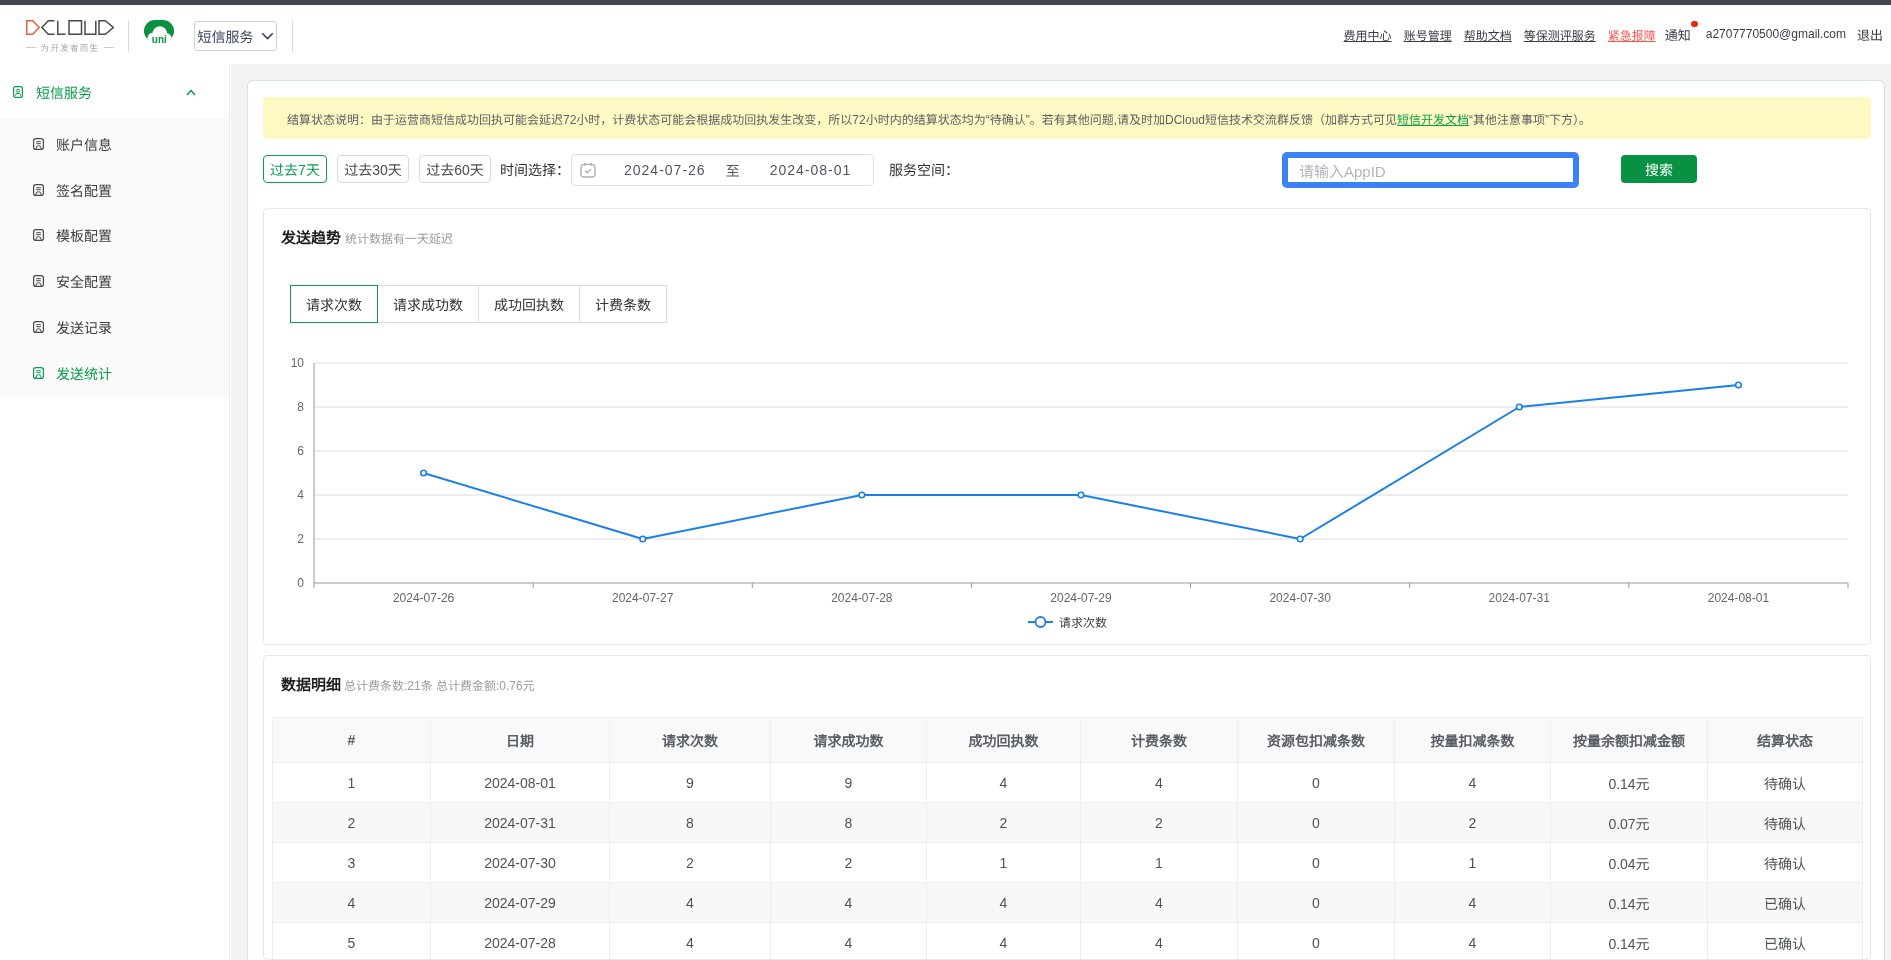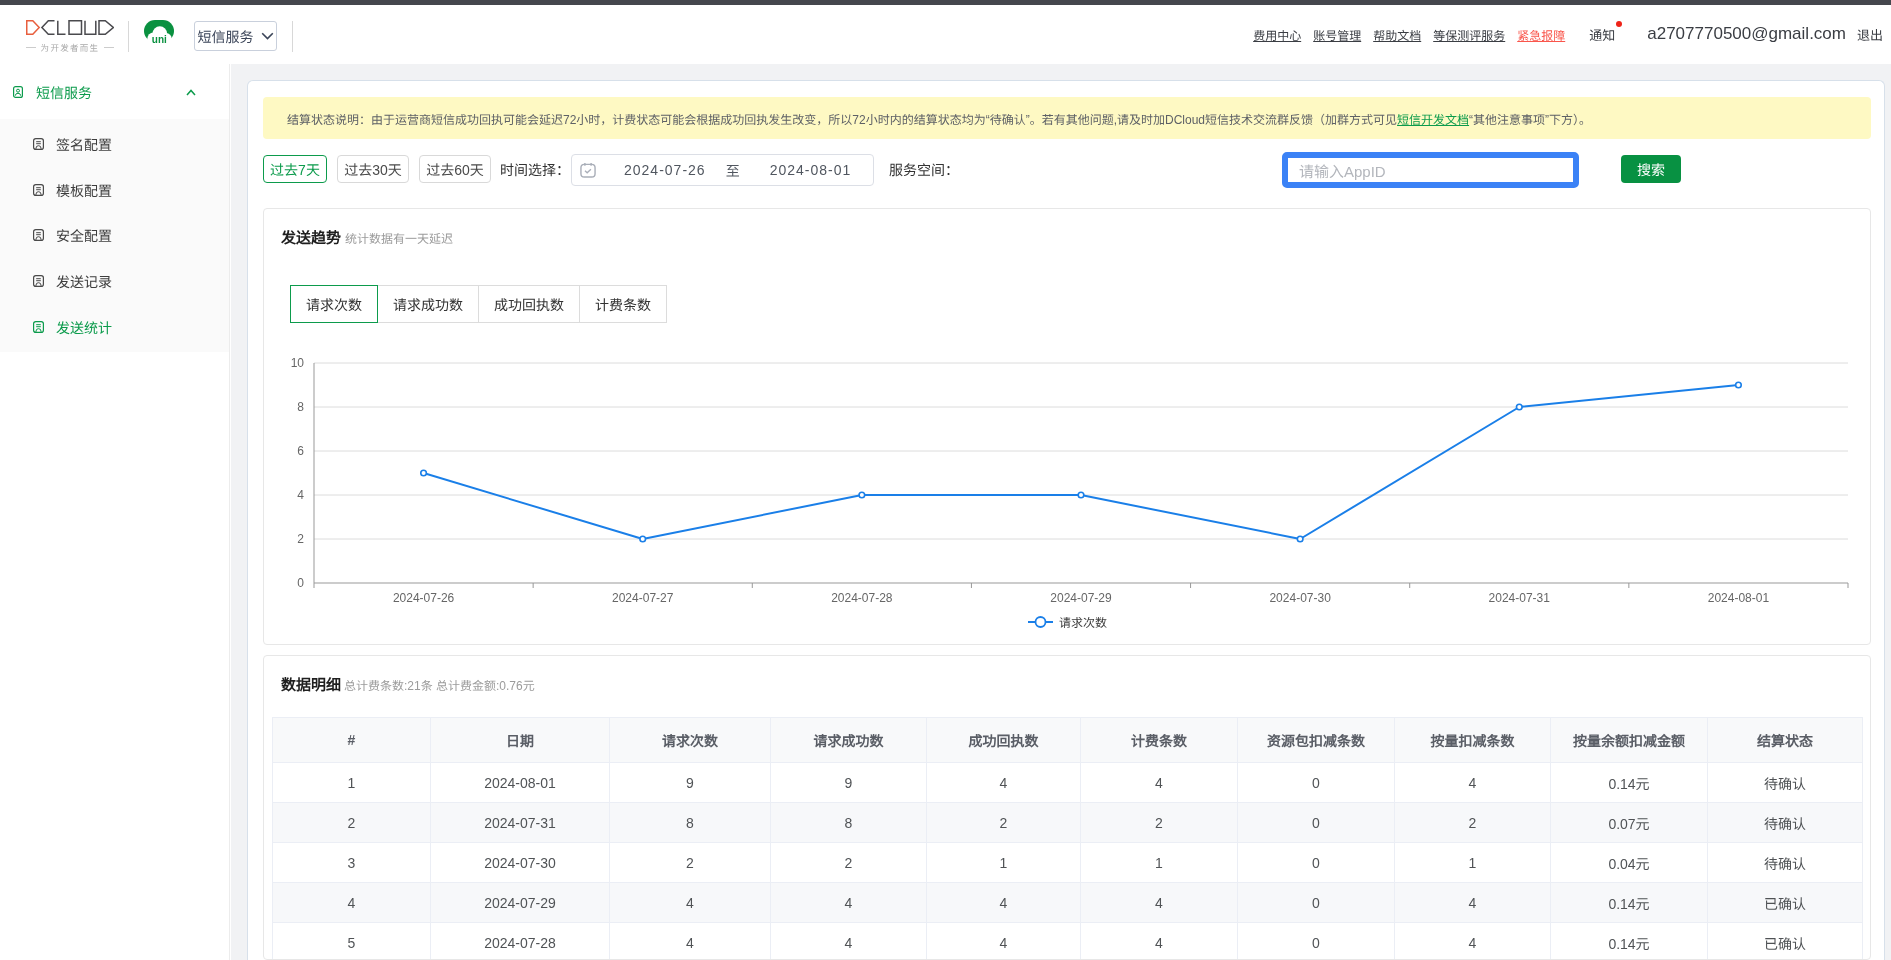--- a/index.html
+++ b/index.html
@@ -10,23 +10,23 @@
 .header { position:absolute; left:0; top:4px; width:1891px; height:60px; background:#fff; }
 .logo { position:absolute; left:26px; top:16px; }
 .tagline { position:absolute; left:26px; top:37px; width:88px; font-size:8.5px; color:#a9a9a9; letter-spacing:1.3px; display:flex; align-items:center; white-space:nowrap; justify-content:space-between; }
 .tagline .dash { flex:0 0 10px; height:1px; background:#ccc; }
 .hdiv { position:absolute; top:17px; width:1px; height:31px; background:#d8d8d8; }
 .uniicon { position:absolute; left:144px; top:16px; width:30px; height:22px; border-radius:13px; background:#0a9140; }
 .svcbox { position:absolute; left:194px; top:17px; width:83px; height:30px; border:1px solid #c9d0dc; border-radius:3px; display:flex; align-items:center; justify-content:center; gap:7px; font-size:14px; color:#3b4559; }
 .hlinks { position:absolute; right:8px; top:0; height:60px; display:flex; align-items:center; font-size:13px; color:#3a3d43; }
 .hlinks a { color:#3a3d43; text-decoration:underline; margin-left:12px; font-size:12px; }
 .hlinks a.red { color:#f9564c; }
-.hlinks .plain { margin-left:24px; position:relative; }
+.hlinks .plain { margin-left:9px; position:relative; }
 .hlinks .dot { position:absolute; right:-7px; top:-4px; width:6.5px; height:6.5px; border-radius:50%; background:#ef2318; }
-.hlinks .email { margin-left:32px; font-size:17px; }
+.hlinks .email { margin-left:15px; font-size:12px; }
 .hlinks .exit { margin-left:11px; }
 
 .sidebar { position:absolute; left:0; top:64px; width:230px; height:896px; background:#fff; border-right:1px solid #ececec; }
 .smenu-head { height:55px; display:flex; align-items:center; padding-left:13px; color:#0c9b4c; font-size:14px; position:relative; }
 .smenu-head .txt { margin-left:13px; font-weight:400; }
 .smenu-head svg.arrow { position:absolute; right:33px; top:25px; }
 .smenu { background:#fafafa; padding:2px 0; }
 .sitem { height:45.8px; display:flex; align-items:center; padding-left:33px; font-size:14px; color:#3d3d3d; }
 .sitem .txt { margin-left:12px; }
 .sitem.active { color:#0c9b4c; }
@@ -36,21 +36,21 @@
 .notice { position:absolute; left:15px; top:16px; width:1608px; height:42px; background:#fef9c3; border-radius:4px; display:flex; align-items:center; padding-left:24px; font-size:12px; color:#5e6166; }
 .notice a { color:#0c9b4c; font-weight:normal; text-decoration:underline; }
 
 .filters { position:absolute; left:15px; top:74px; width:1608px; height:28px; }
 .btn { position:absolute; top:0; height:28px; border:1px solid #d9d9d9; border-radius:4px; background:#fff; font-size:14px; color:#4a4a4a; display:flex; align-items:center; justify-content:center; }
 .btn.green { border-color:#0c9b4c; color:#0c9b4c; }
 .flabel { position:absolute; top:0; height:28px; display:flex; align-items:center; font-size:14px; color:#333; }
 .datebox { position:absolute; left:308px; top:-1px; width:303px; height:32px; border:1px solid #dcdfe6; border-radius:4px; display:flex; align-items:center; font-size:14px; letter-spacing:1px; color:#50565f; }
 .selbox { position:absolute; left:700px; top:-3px; width:298px; height:36px; border:1px solid #dfe1e6; border-radius:5px; display:flex; align-items:center; padding:0 10px; font-size:15px; color:#33363b; }
 .inpbox { position:absolute; left:1019px; top:-3px; width:297px; height:36px; border:6px solid #3b82f6; border-radius:5px; display:flex; align-items:center; padding:0 11px; font-size:15px; color:#b3b6bc; }
-.searchbtn { position:absolute; left:1358px; top:0; width:60px; height:28px; background:#089142; border-radius:4px; color:#fff; font-size:14px; display:flex; align-items:center; justify-content:center; }
+.searchbtn { position:absolute; left:1358px; top:0; width:76px; height:28px; background:#089142; border-radius:4px; color:#fff; font-size:14px; display:flex; align-items:center; justify-content:center; }
 
 .card { position:absolute; left:15px; background:#fff; border:1px solid #e7e7e7; border-radius:4px; }
 .card.chart { top:127px; width:1608px; height:437px; }
 .card.dtable { top:574px; width:1608px; height:305px; overflow:hidden; }
 .ctitle { position:absolute; left:17px; top:17px; font-size:15px; font-weight:bold; color:#1f1f1f; }
 .csub { position:absolute; left:81px; top:20px; font-size:12px; color:#9b9b9b; }
 .tabs { position:absolute; left:26px; top:76px; display:flex; }
 .tab { height:38px; border:1px solid #dcdcdc; margin-left:-1px; padding:0 15px; display:flex; align-items:center; font-size:14px; color:#333; background:#fff; }
 .tab.first { margin-left:0; }
 .tab.active { border:1px solid #0c9b4c; z-index:2; }
@@ -111,20 +111,28 @@
         <rect x="0.6" y="0.6" width="8.8" height="10.8" rx="2" fill="none" stroke="#0c9b4c" stroke-width="1.2"></rect>
         <circle cx="5" cy="4.7" r="1.5" fill="none" stroke="#0c9b4c" stroke-width="1"></circle>
         <path d="M2.3,9.7 a2.7,2.4 0 0 1 5.4,0" fill="none" stroke="#0c9b4c" stroke-width="1"></path>
       </svg>
     <span class="txt">短信服务</span>
     <svg class="arrow" width="10" height="7" viewBox="0 0 10 7">
         <path d="M1,6 L5,1.5 L9,6" fill="none" stroke="#0c9b4c" stroke-width="1.5"></path>
       </svg>
   </div>
   <div class="smenu">
+    <div class="sitem">
+        <svg width="11" height="12" viewBox="0 0 11 12">
+          <rect x="0.6" y="0.6" width="9.8" height="10.8" rx="2.2" fill="none" stroke="#4a4a4a" stroke-width="1.2"></rect>
+          <path d="M3.2,3.7 H7.8 M3.2,5.7 H7.8" stroke="#4a4a4a" stroke-width="1"></path>
+          <path d="M3,11.3 V10.2 a2.5,2.5 0 0 1 5,0 V11.3" fill="none" stroke="#4a4a4a" stroke-width="1"></path>
+        </svg>
+        <span class="txt">账户信息</span>
+      </div>
     <div class="sitem">
         <svg width="11" height="12" viewBox="0 0 11 12">
           <rect x="0.6" y="0.6" width="9.8" height="10.8" rx="2.2" fill="none" stroke="#4a4a4a" stroke-width="1.2"></rect>
           <path d="M3.2,3.7 H7.8 M3.2,5.7 H7.8" stroke="#4a4a4a" stroke-width="1"></path>
           <path d="M3,11.3 V10.2 a2.5,2.5 0 0 1 5,0 V11.3" fill="none" stroke="#4a4a4a" stroke-width="1"></path>
         </svg>
         <span class="txt">签名配置</span>
       </div>
     <div class="sitem">
         <svg width="11" height="12" viewBox="0 0 11 12">

